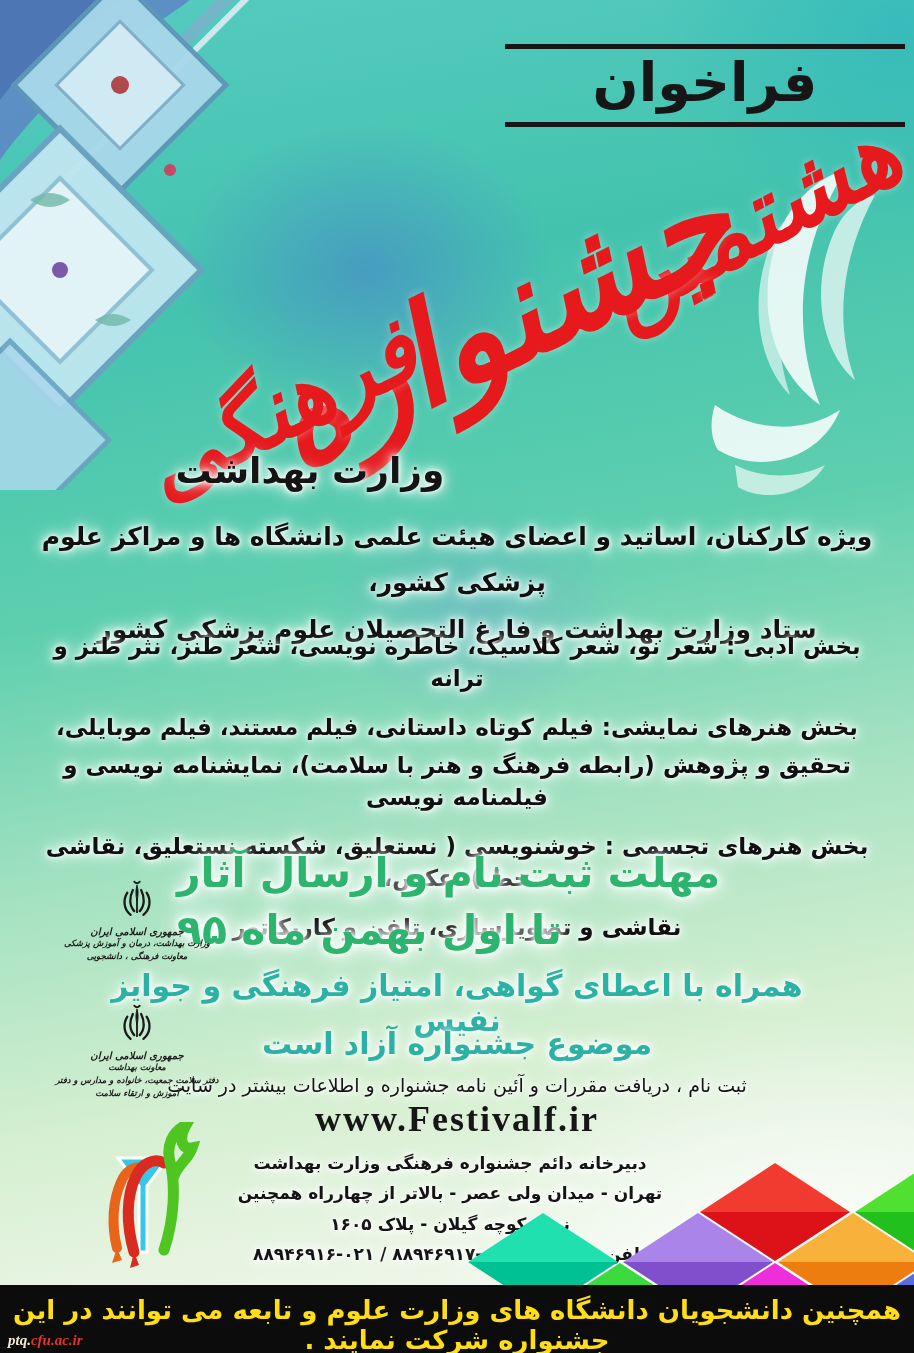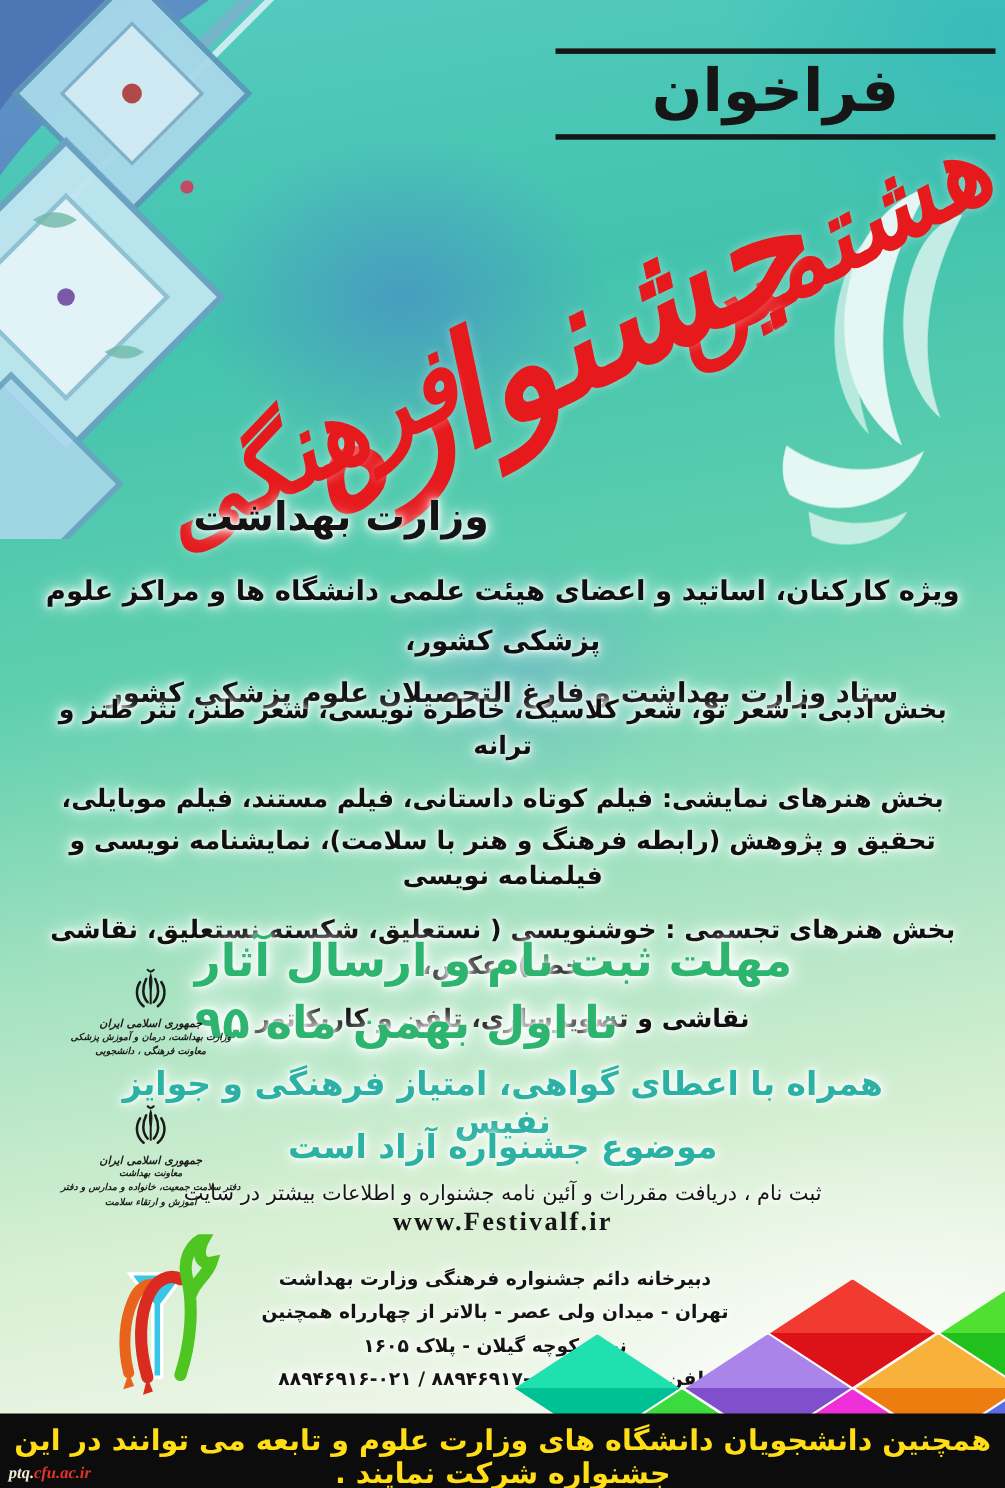--- a/index.html
+++ b/index.html
@@ -34,21 +34,21 @@
   .sections .s3{margin-bottom:17px;}
   .sections .s4{margin-bottom:17px;}
   .deadline{left:177px;top:845px;width:560px;text-align:left;font-size:41px;font-weight:800;color:#2db46e;line-height:1.38;
     text-shadow:0 0 5px #fff,0 0 10px #fff,0 0 18px #fff,0 0 26px rgba(255,255,255,.9);}
   .teal-line{width:760px;left:77px;text-align:center;font-size:30px;font-weight:800;color:#2cb2a4;
     text-shadow:0 0 5px #fff,0 0 10px #fff,0 0 18px rgba(255,255,255,.9);}
   .perks{top:968px;}
   .topic{top:1026px;}
   .regnote{left:97px;top:1074px;width:720px;text-align:center;font-size:19px;font-weight:400;color:#151515;}
   .url{left:0;top:1098px;width:914px;text-align:center;font-family:"Liberation Serif",serif;
-       font-size:24px;font-weight:700;color:#161616;letter-spacing:2px;}
+       font-size:36px;font-weight:700;color:#161616;letter-spacing:2px;}
   .secretariat{left:205px;top:1148px;width:490px;text-align:center;font-size:17px;font-weight:800;color:#141414;line-height:1.78;}
   
   .govlogo{width:170px;text-align:center;color:#1c1c1c;}
   .govlogo .emb{display:block;margin:0 auto 2px;}
   .govlogo .l1{font-size:10px;font-weight:700;font-style:italic;}
   .govlogo .l2{font-size:8.5px;font-weight:700;font-style:italic;line-height:1.5;}
   .logo1{left:52px;top:878px;}
   .logo2{left:52px;top:1002px;}
   .festlogo{left:82px;top:1122px;}
   

